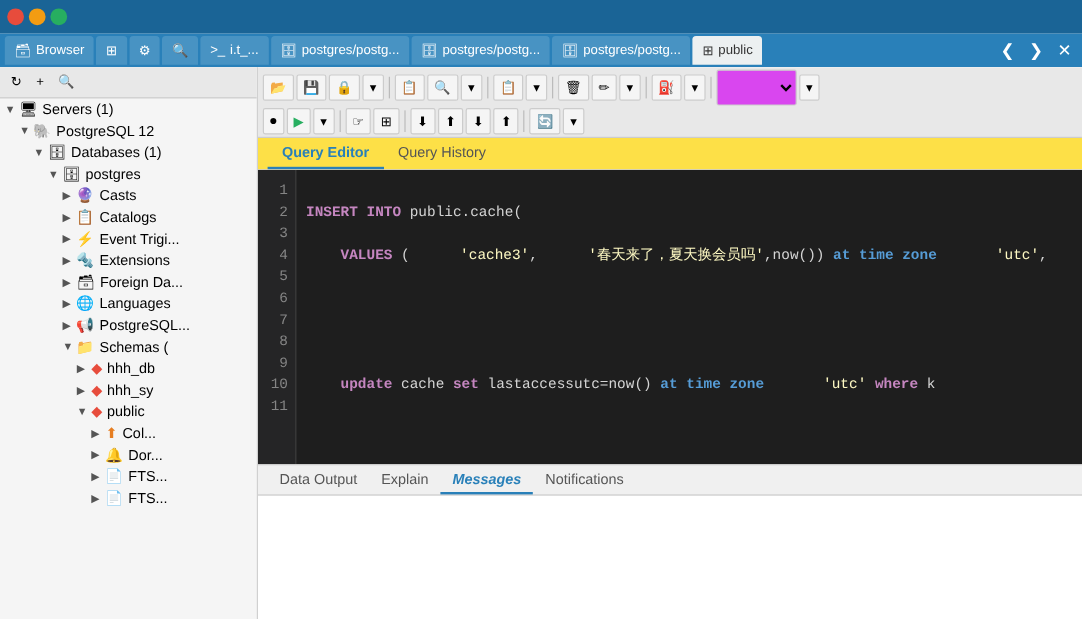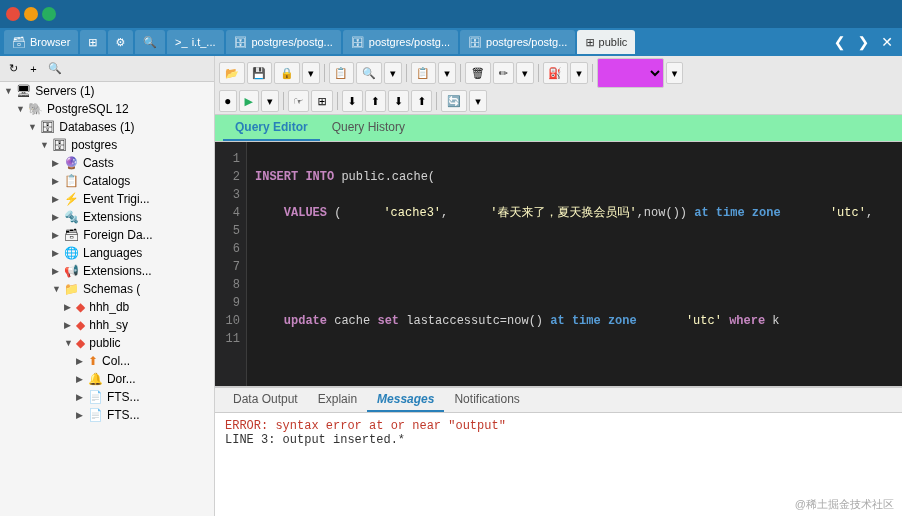--- a/index.html
+++ b/index.html
@@ -174,21 +174,21 @@
       font-size: 11px;
       border: 1px solid #ccc;
       border-radius: 2px;
       padding: 14px 4px;
       background: #d946ef;
     }
 
     
     .editor-tabs {
       display: flex;
-      background: #86efac;
+      background: #fde047;
       border-bottom: 1px solid #ccc;
       padding: 0 8px;
     }
     .editor-tab {
       padding: 5px 12px;
       font-size: 12px;
       cursor: pointer;
       border-bottom: 2px solid transparent;
       color: #555;
     }
@@ -387,21 +387,21 @@
       <span class="tree-label">Foreign Da...</span>
     </div>
     <div class="tree-item" style="padding-left: 52px;">
       <span class="tree-arrow">▶</span>
       <span class="tree-icon">🌐</span>
       <span class="tree-label">Languages</span>
     </div>
     <div class="tree-item" style="padding-left: 52px;">
       <span class="tree-arrow">▶</span>
       <span class="tree-icon">📢</span>
-      <span class="tree-label">Extensions...</span>
+      <span class="tree-label">PostgreSQL...</span>
     </div>
     <div class="tree-item" style="padding-left: 52px;">
       <span class="tree-arrow">▼</span>
       <span class="tree-icon">📁</span>
       <span class="tree-label">Schemas (</span>
     </div>
     <div class="tree-item" style="padding-left: 64px;">
       <span class="tree-arrow">▶</span>
       <span class="tree-icon" style="color:#e74c3c;">◆</span>
       <span class="tree-label">hhh_db</span>
@@ -531,21 +531,16 @@
         <div class="bottom-tab">
           <span>Explain</span>
         </div>
         <div class="bottom-tab active">
           <span>Messages</span>
         </div>
         <div class="bottom-tab">
           <span>Notifications</span>
         </div>
       </div>
-      <div class="bottom-content">
-        <div class="error-line">ERROR:  syntax error at or near "output"</div>
-        <div class="normal-line">LINE 3: output inserted.*</div>
-        <div class="watermark">@稀土掘金技术社区</div>
-      </div>
     </div>
 
   </div>
 </div>
 
 </body></html>

